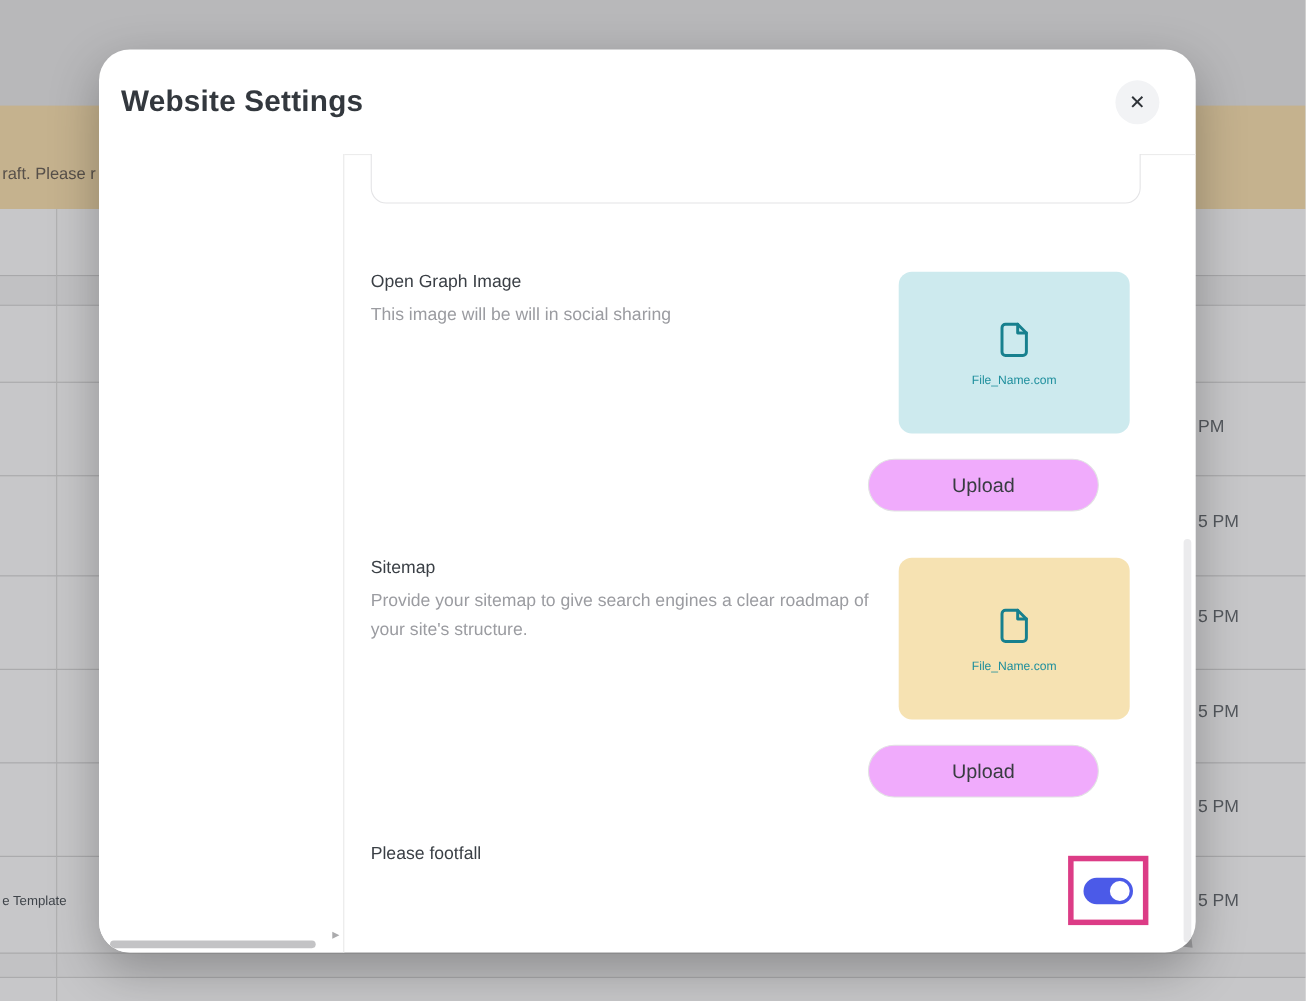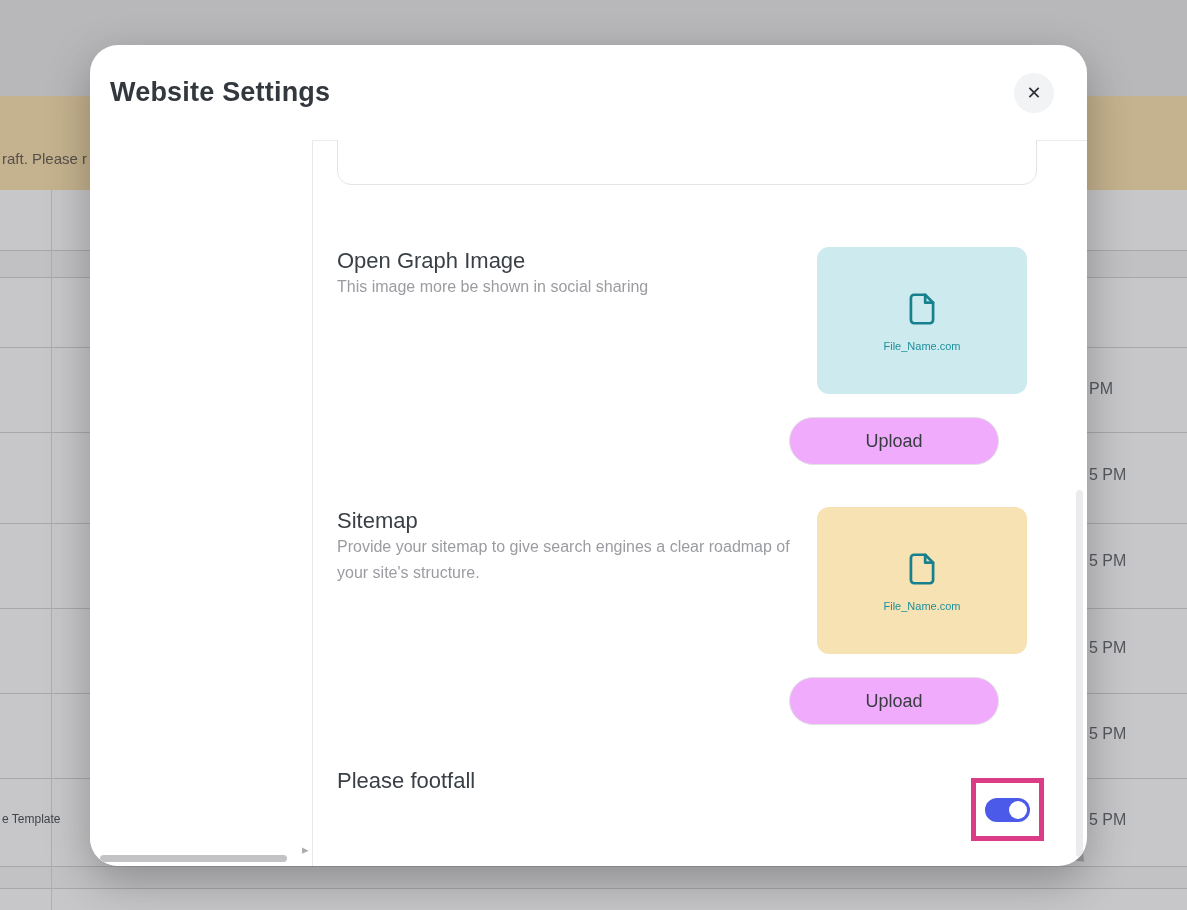--- a/index.html
+++ b/index.html
@@ -35,21 +35,21 @@
 
   .sidebar { position: absolute; left: 0; top: 95px; width: 223px; height: 726px; background: #ffffff; border-right: 1px solid #e9e9e9; }
   .hscroll-thumb { position: absolute; left: 10px; top: 715px; width: 187px; height: 7px; border-radius: 4px; background: #c3c3c5; }
   .hscroll-arrow { position: absolute; left: 212px; top: 702px; font-size: 13px; color: #ababad; }
 
   .modal-body { position: absolute; left: 223px; top: 95px; width: 774px; height: 726px; overflow: hidden; }
 
   .top-input { position: absolute; left: 24px; top: -35px; width: 700px; height: 80px;
     border: 1px solid #e4e4e6; border-radius: 14px; background: #fff; }
 
-  .sec-label { position: absolute; left: 24px; font-size: 22px; font-weight: 500; color: #3a3f45; }
+  .sec-label { position: absolute; left: 24px; font-size: 16px; font-weight: 500; color: #3a3f45; }
   .sec-desc { position: absolute; left: 24px; font-size: 16px; color: #9b9ca1; line-height: 26px; }
   .more-link { color: #5948e0; text-decoration: none; cursor: pointer; }
 
   .filebox { position: absolute; left: 504px; width: 210px; height: 147px; border-radius: 12px;
     display: flex; flex-direction: column; align-items: center; justify-content: center; gap: 12px; }
   .filebox.cyan { background: #cdeaee; }
   .filebox.yellow { background: #f6e2b2; }
   .file-icon { width: 38px; height: 38px; color: #17808e; }
   .file-name { font-size: 11px; color: #1f8f9d; }
 
@@ -114,21 +114,21 @@
     <aside class="sidebar">
       <div class="hscroll-thumb"></div>
       <div class="hscroll-arrow">▸</div>
     </aside>
 
     <div class="modal-body">
 
       <div class="top-input"></div>
 
       <div class="sec-label" style="top:108px">Open Graph Image</div>
-      <div class="sec-desc" style="top:134px; width:470px">This image more be shown in social sharing</div>
+      <div class="sec-desc" style="top:134px; width:470px">This image will be will in social sharing</div>
       <div class="filebox cyan" style="top:107px">
         <svg class="file-icon" viewBox="0 0 24 24" fill="none" stroke="currentColor" stroke-width="1.7" stroke-linejoin="round" stroke-linecap="round">
           <path d="M7 3h7l5 5v11a2 2 0 0 1-2 2H7a2 2 0 0 1-2-2V5a2 2 0 0 1 2-2z"></path>
           <path d="M14 3v5h5"></path>
         </svg>
         <span class="file-name">File_Name.com</span>
       </div>
       <button class="upload-btn" style="top:277px">Upload</button>
 
       <div class="sec-label" style="top:368px">Sitemap</div>

